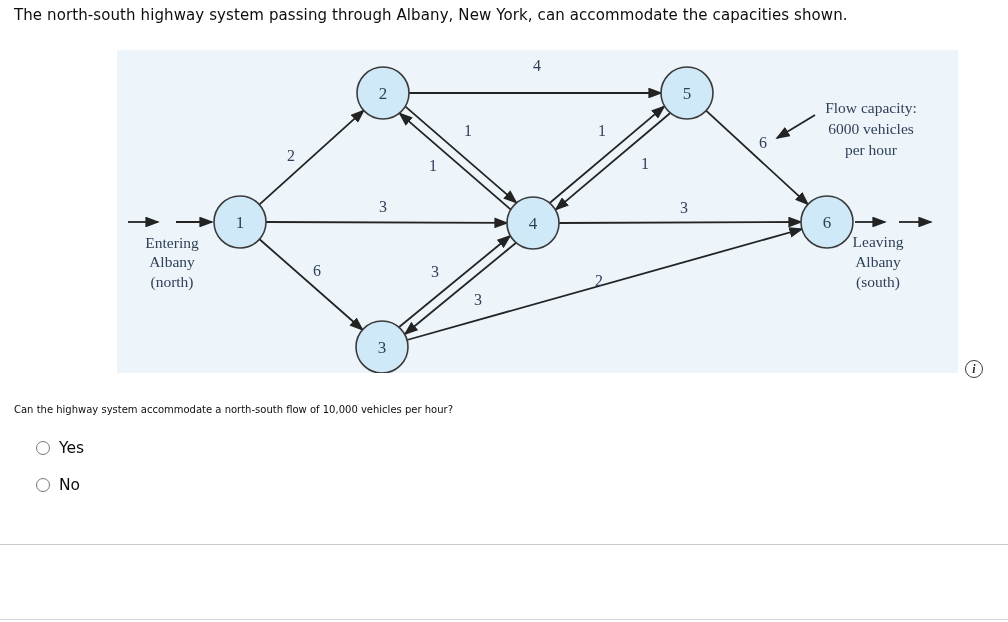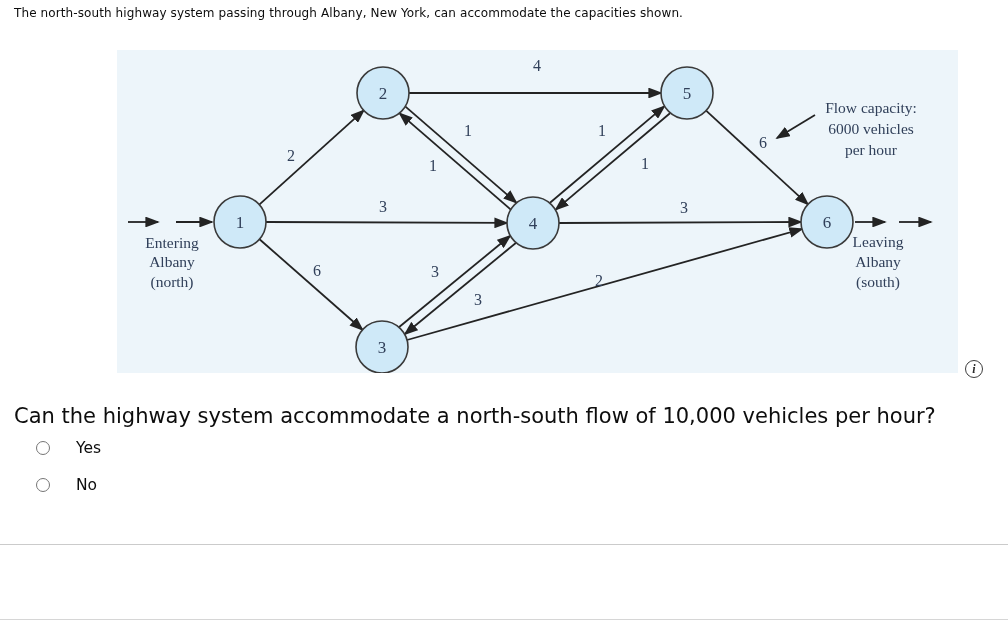--- a/index.html
+++ b/index.html
@@ -1,37 +1,37 @@
 <!DOCTYPE html>
 <html><head>
 <meta charset="utf-8">
 <style>
   html,body{margin:0;padding:0;background:#fff;}
   body{
     position:relative;width:1008px;height:622px;overflow:hidden;
     font-family:"DejaVu Sans","Liberation Sans",sans-serif;color:#111;
   }
   .page-title{
-    position:absolute;left:14px;top:6px;font-size:12px;letter-spacing:.1px;color:#0d0d0d;
+    position:absolute;left:14px;top:6px;font-size:15px;letter-spacing:.1px;color:#0d0d0d;
   }
   .diagram-box{
     position:absolute;left:117px;top:50px;width:841px;height:323px;background:#edf5fa;
   }
   .diagram-box svg{display:block;}
   .info-btn{
     position:absolute;left:965px;top:360px;width:18px;height:18px;box-sizing:border-box;
     border:1.4px solid #3d3d3d;border-radius:50%;display:flex;align-items:center;justify-content:center;
     font-family:"Liberation Serif","DejaVu Serif",serif;font-style:italic;font-weight:bold;
     font-size:12px;color:#2b2b2b;background:transparent;cursor:pointer;
   }
   .question{
-    position:absolute;left:14px;top:404px;font-size:21px;color:#0d0d0d;
+    position:absolute;left:14px;top:404px;font-size:10px;color:#0d0d0d;
   }
   .option-row{
-    position:absolute;left:36px;display:flex;align-items:center;gap:26px;font-size:15.5px;color:#0d0d0d;
+    position:absolute;left:36px;display:flex;align-items:center;gap:9px;font-size:15.5px;color:#0d0d0d;
   }
   .option-row.yes{top:439px;}
   .option-row.no{top:476px;align-items:center;}
   .radio{
     appearance:none;-webkit-appearance:none;margin:0;width:14px;height:14px;box-sizing:border-box;
     border:1px solid #767676;border-radius:50%;background:#fff;cursor:pointer;flex:0 0 auto;
   }
   .divider{
     position:absolute;left:0;width:1008px;height:0;border-top:1px solid #cbcbcb;
   }

